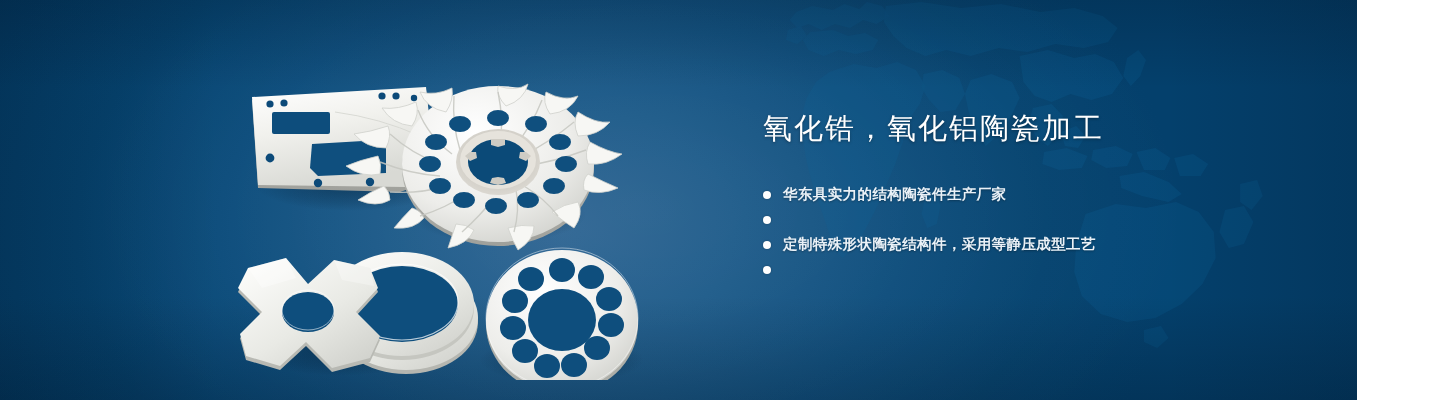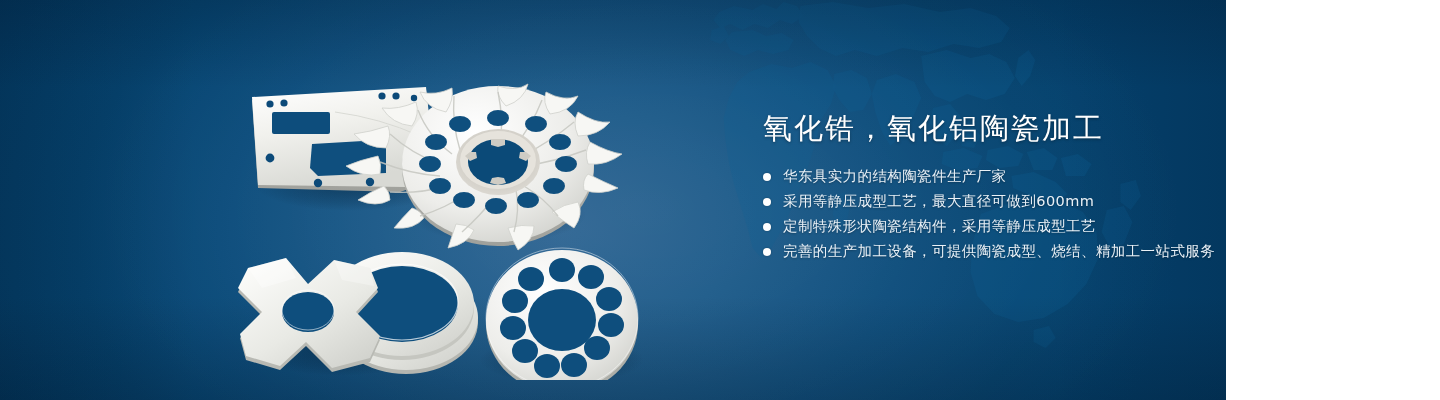--- a/index.html
+++ b/index.html
@@ -4,21 +4,21 @@
 <style>
   * { margin:0; padding:0; box-sizing:border-box; }
   html, body {
     width:1440px; height:400px;
     overflow:hidden;
     font-family:"DejaVu Sans","Liberation Sans",sans-serif;
   }
 
   .banner{
     position:relative;
-    width:1226px; height:400px;
+    width:1357px; height:400px;
     overflow:hidden;
     background:#0f766e;
   }
 
   
   .bg-base{
     position:absolute; inset:0;
     background:
       radial-gradient(ellipse 620px 430px at 560px 230px, #2d6492 0%, #1c5a89 28%, #0d4d7c 55%, #064470 78%, #04406c 100%),
       linear-gradient(100deg, #03385f 0%, #064470 38%, #0a4d7b 70%, #0d4f7d 100%);
@@ -56,21 +56,22 @@
     color:#ffffff;
     font-size:29px;
     line-height:40px;
     letter-spacing:2px;
     font-weight:400;
     text-shadow:0 1px 3px rgba(0,0,0,.35);
     white-space:nowrap;
   }
   .bullets{
     list-style:none;
-    margin-top:16px;
+    margin-top:34px;
+    font-weight:bold;
   }
   .bullet{
     display:flex;
     align-items:center;
     height:25px;
     margin-bottom:0;
   }
   .bullet-dot{
     width:8px; height:8px;
     border-radius:50%;
@@ -309,26 +310,24 @@
   <div class="copy">
     <h1 class="headline">氧化锆，氧化铝陶瓷加工</h1>
 
     <ul class="bullets">
       <li class="bullet">
         <span class="bullet-dot"></span>
         <span class="bullet-text">华东具实力的结构陶瓷件生产厂家</span>
       </li>
       <li class="bullet">
         <span class="bullet-dot"></span>
-        <span class="bullet-text">采用等静压成型工艺，最大直径可做到600mm</span>
       </li>
       <li class="bullet">
         <span class="bullet-dot"></span>
         <span class="bullet-text">定制特殊形状陶瓷结构件，采用等静压成型工艺</span>
       </li>
       <li class="bullet">
         <span class="bullet-dot"></span>
-        <span class="bullet-text">完善的生产加工设备，可提供陶瓷成型、烧结、精加工一站式服务</span>
       </li>
     </ul>
   </div>
 
 </div>
 
 </body></html>

